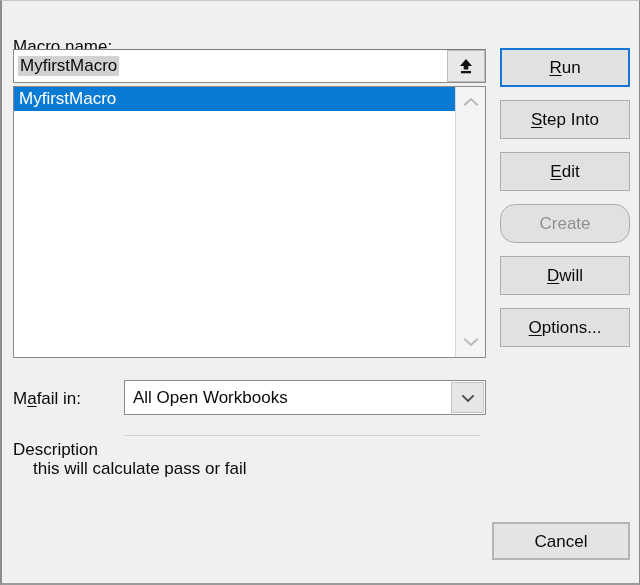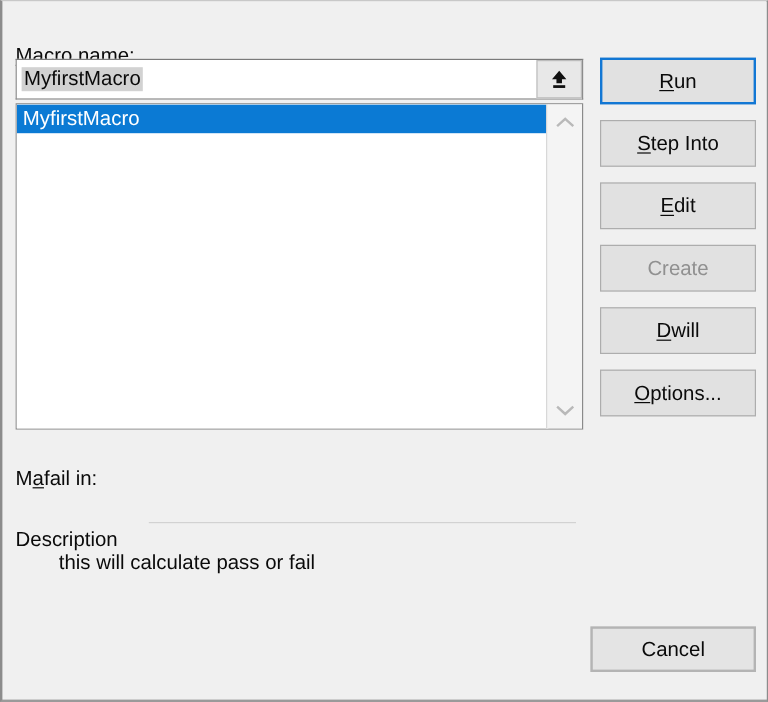--- a/index.html
+++ b/index.html
@@ -166,21 +166,20 @@
     width: 356px; height: 1px;
     background: #d2d2d2;
   }
   #description-text {
     position: absolute;
     left: 31px; top: 459px;
     font-size: 17px;
     color: #0a0a0a;
     white-space: nowrap;
     line-height: 1;
-    margin-left: 16px;
   }
 
   
   .btn {
     position: absolute;
     box-sizing: border-box;
     background: #e1e1e1;
     border: 1px solid #adadad;
     font-family: "Liberation Sans", sans-serif;
     font-size: 17px;
@@ -191,21 +190,21 @@
     padding: 0;
     line-height: 1;
     cursor: default;
   }
   #btn-run {
     left: 498px; top: 47px; width: 130px; height: 39px;
     border: 2px solid #1277d4;
   }
   #btn-step-into { left: 498px; top: 99px; width: 130px; height: 39px; }
   #btn-edit      { left: 498px; top: 151px; width: 130px; height: 39px; }
-  #btn-create    { left: 498px; top: 203px; width: 130px; height: 39px; color: #909090; }
+  #btn-create    { left: 498px; top: 203px; width: 130px; height: 39px; color: #909090; border-radius: 15px; }
   #btn-delete    { left: 498px; top: 255px; width: 130px; height: 39px; }
   #btn-options   { left: 498px; top: 307px; width: 130px; height: 39px; }
   #btn-cancel {
     left: 490px; top: 521px; width: 138px; height: 38px;
     border: 2px solid #b4b4b4;
     background: #e4e4e4;
   }
 </style>
 </head>
 <body>
@@ -237,20 +236,28 @@
         </div>
         <div class="sb-arrow" id="scroll-down">
           <svg width="16" height="12" viewBox="0 0 16 12" aria-hidden="true">
             <path d="M2 3.5 L8 9 L14 3.5" stroke="#b9b9b9" stroke-width="2" fill="none" stroke-linecap="square"></path>
           </svg>
         </div>
       </div>
     </div>
 
     <div class="lbl" id="macros-in-label">M<u class="acc">a</u><span>fail in:</span></div>
+    <div id="macros-in-select-wrap">
+      <div id="macros-in-value">All Open Workbooks</div>
+      <div id="macros-in-arrow">
+        <svg width="16" height="12" viewBox="0 0 16 12" aria-hidden="true">
+          <path d="M3 4 L8 9 L13 4" stroke="#4a4a4a" stroke-width="1.8" fill="none" stroke-linecap="square"></path>
+        </svg>
+      </div>
+    </div>
 
     <div class="lbl" id="description-label">Description</div>
     <div id="description-rule"></div>
     <div id="description-text">this will calculate pass or fail</div>
 
     <div class="btn" id="btn-run">
         <u class="acc">R</u>
         <span>un</span>
       </div>
     <div class="btn" id="btn-step-into">

